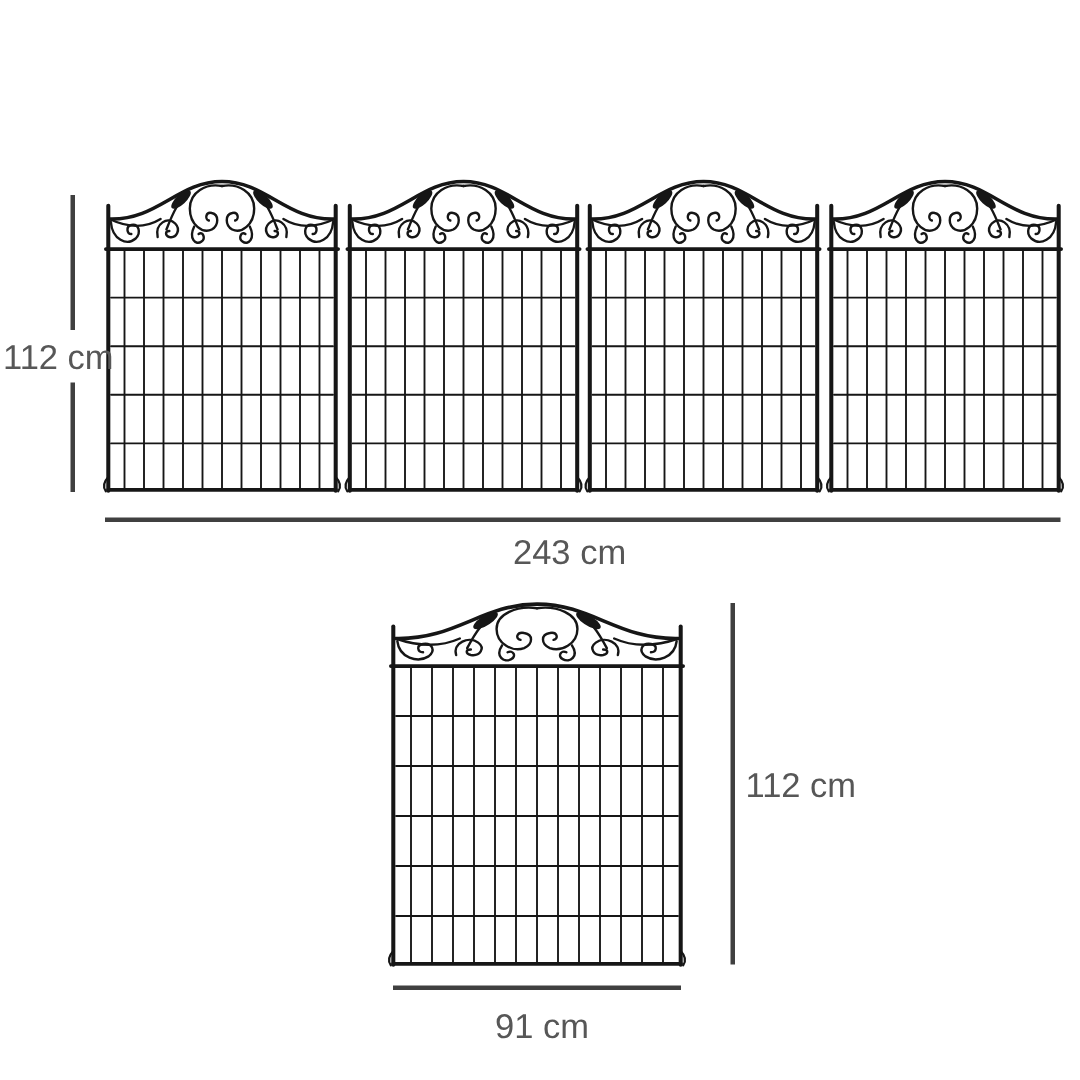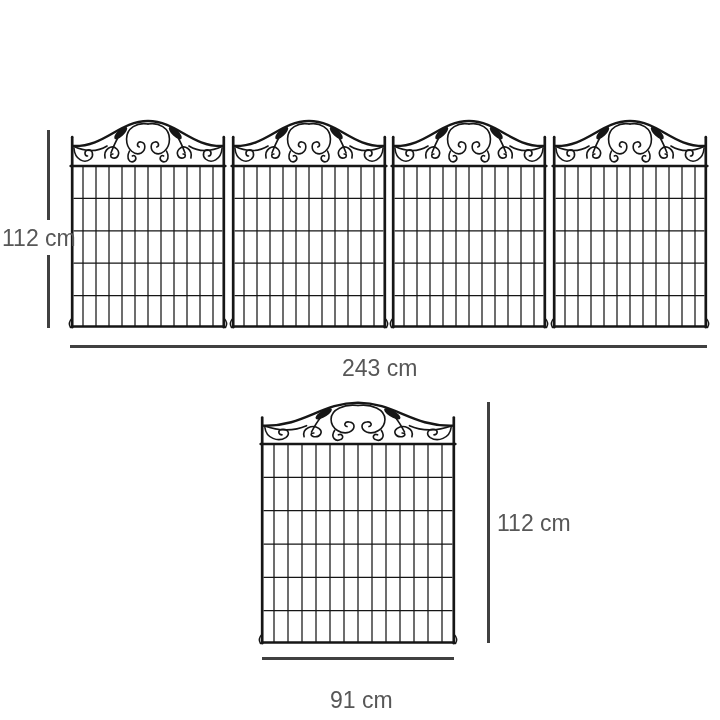--- a/index.html
+++ b/index.html
@@ -196,15 +196,15 @@
           <path d="M 2.2 234 Q -2.5 239 0.5 243.5" stroke-width="1.5"></path>
           <path d="M 193.8 234 Q 198.5 239 195.5 243.5" stroke-width="1.5"></path>
         </g>
       </svg>
     </div>
 
   <span class="vseg" style="left:487px;top:402px;height:241px"></span>
   <span class="dim-label" style="left:497px;top:511px">112 cm</span>
 
   <span class="hseg" style="left:262px;top:657px;width:192px"></span>
-  <span class="dim-label" style="left:330px;top:688px">91 cm</span>
+  <span class="dim-label" style="left:330px;top:672px">91 cm</span>
 
 </div>
 
 </body></html>

